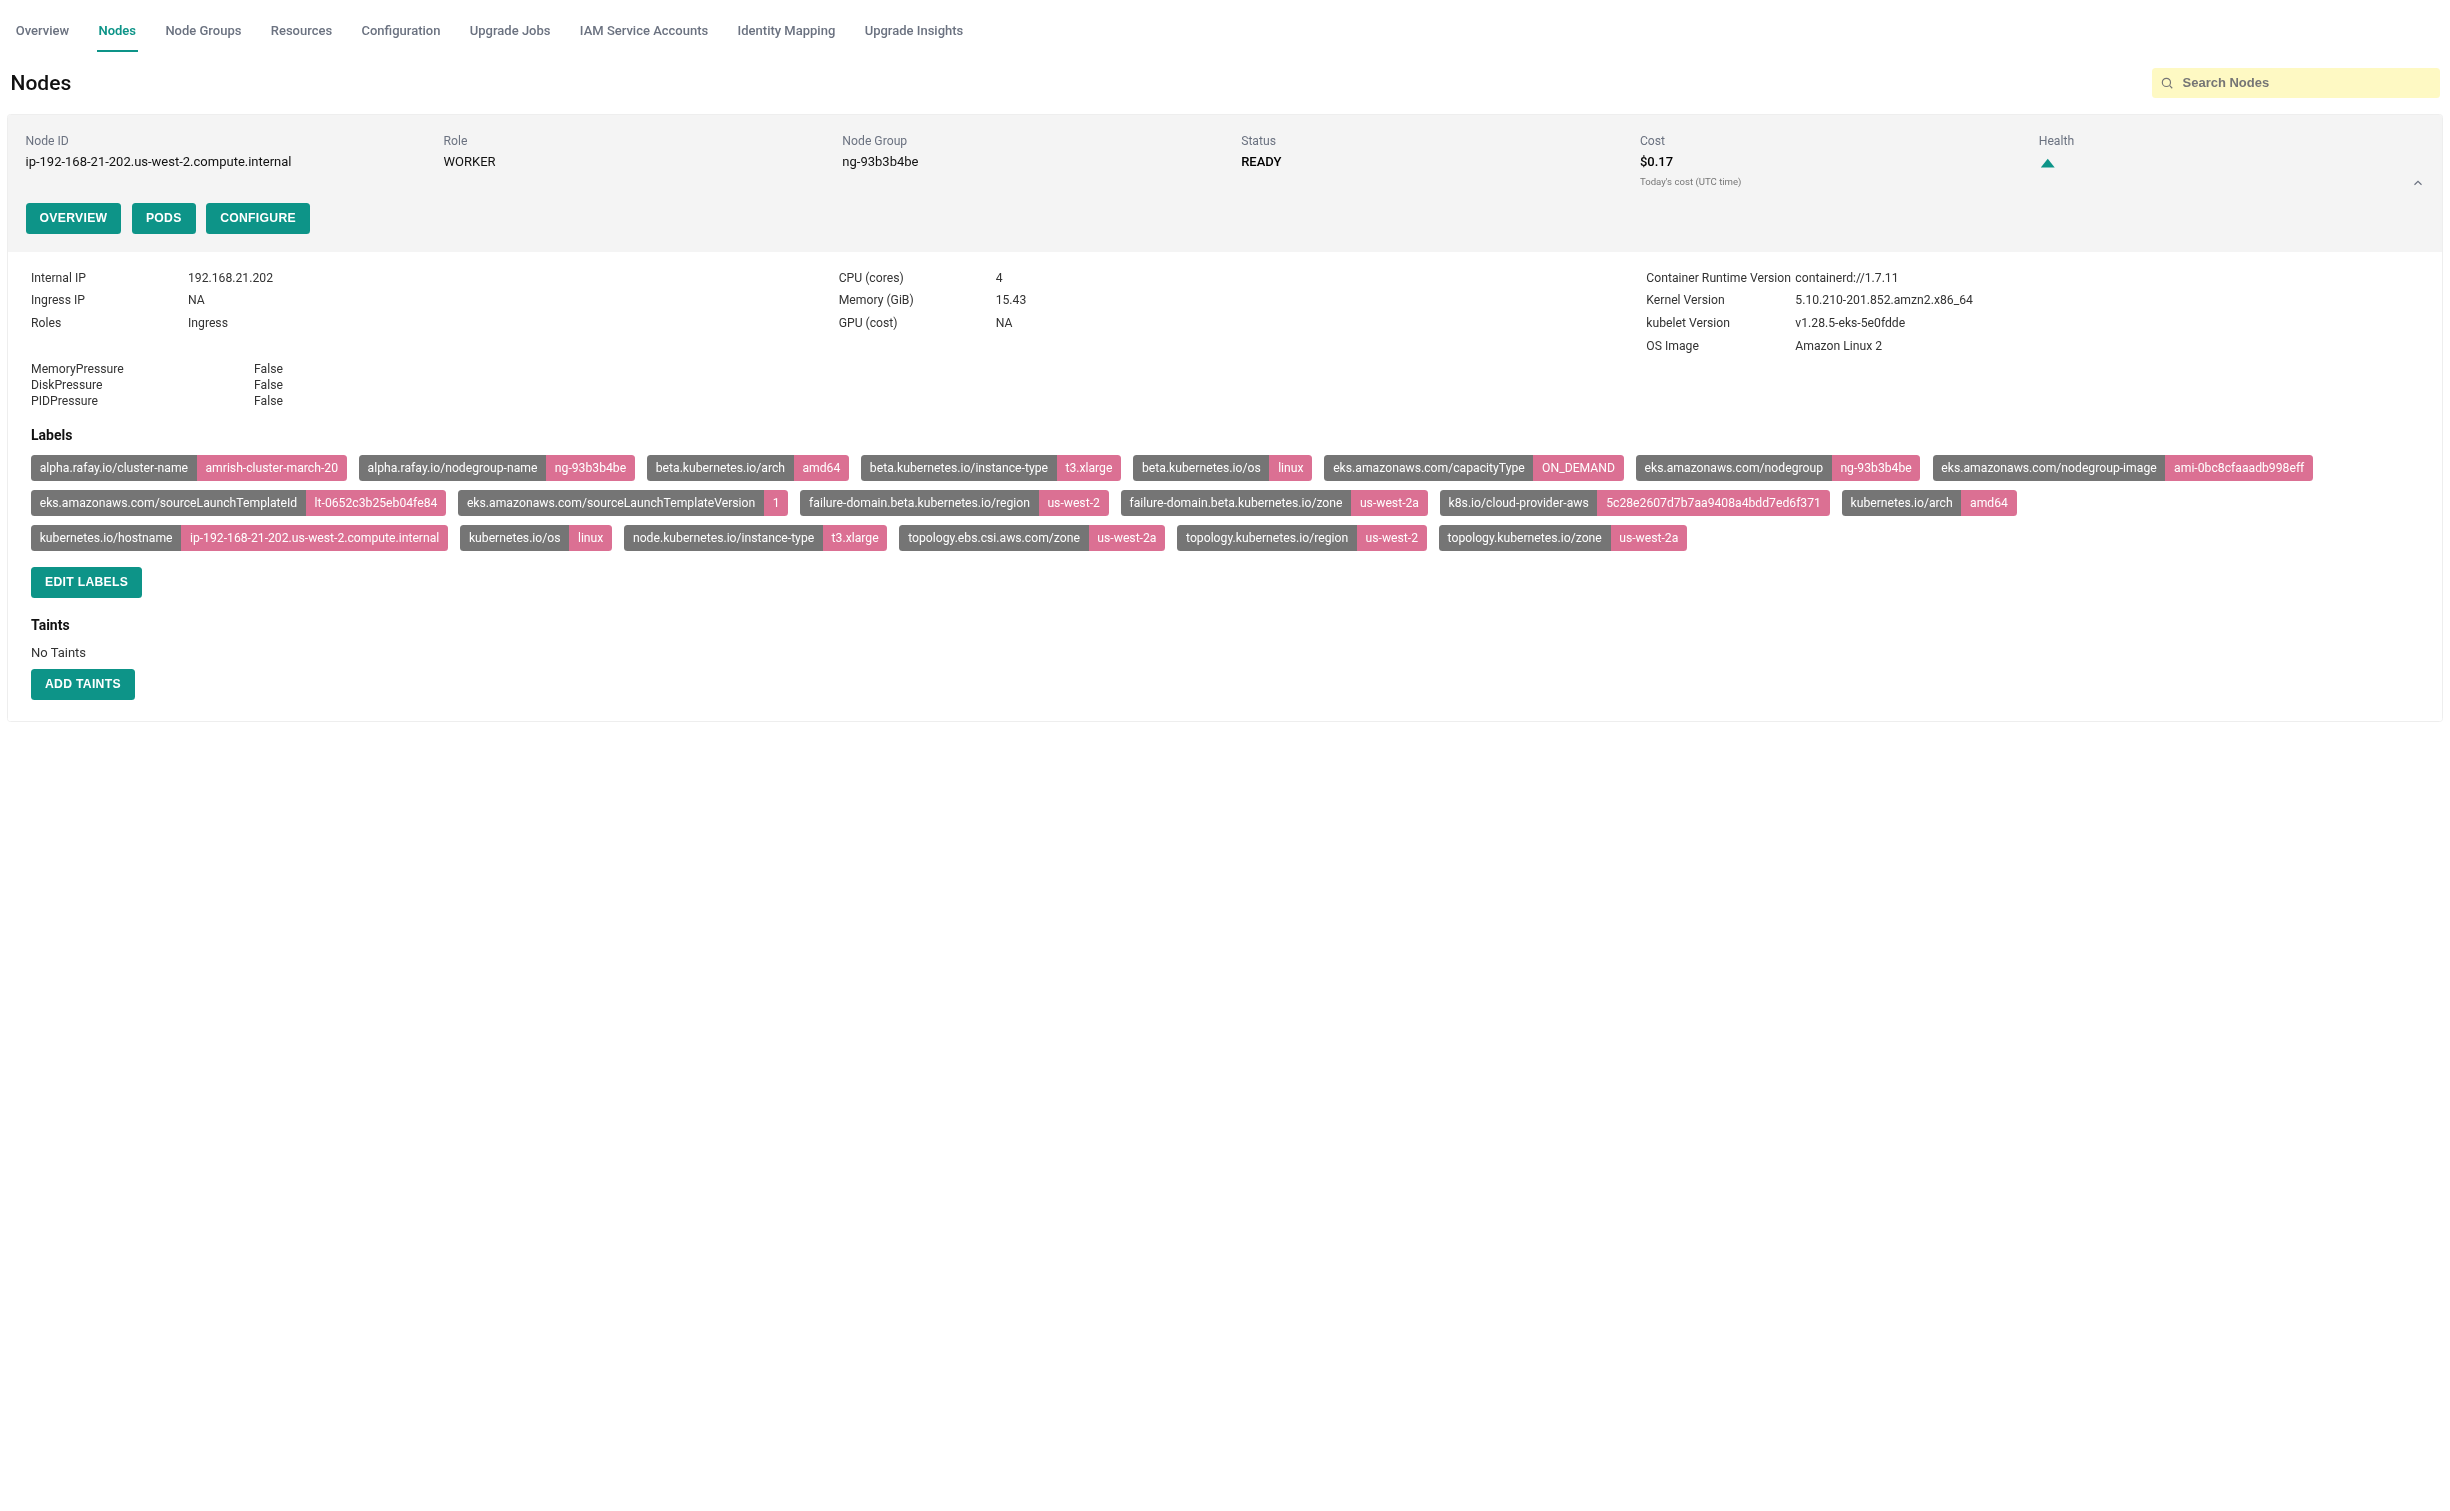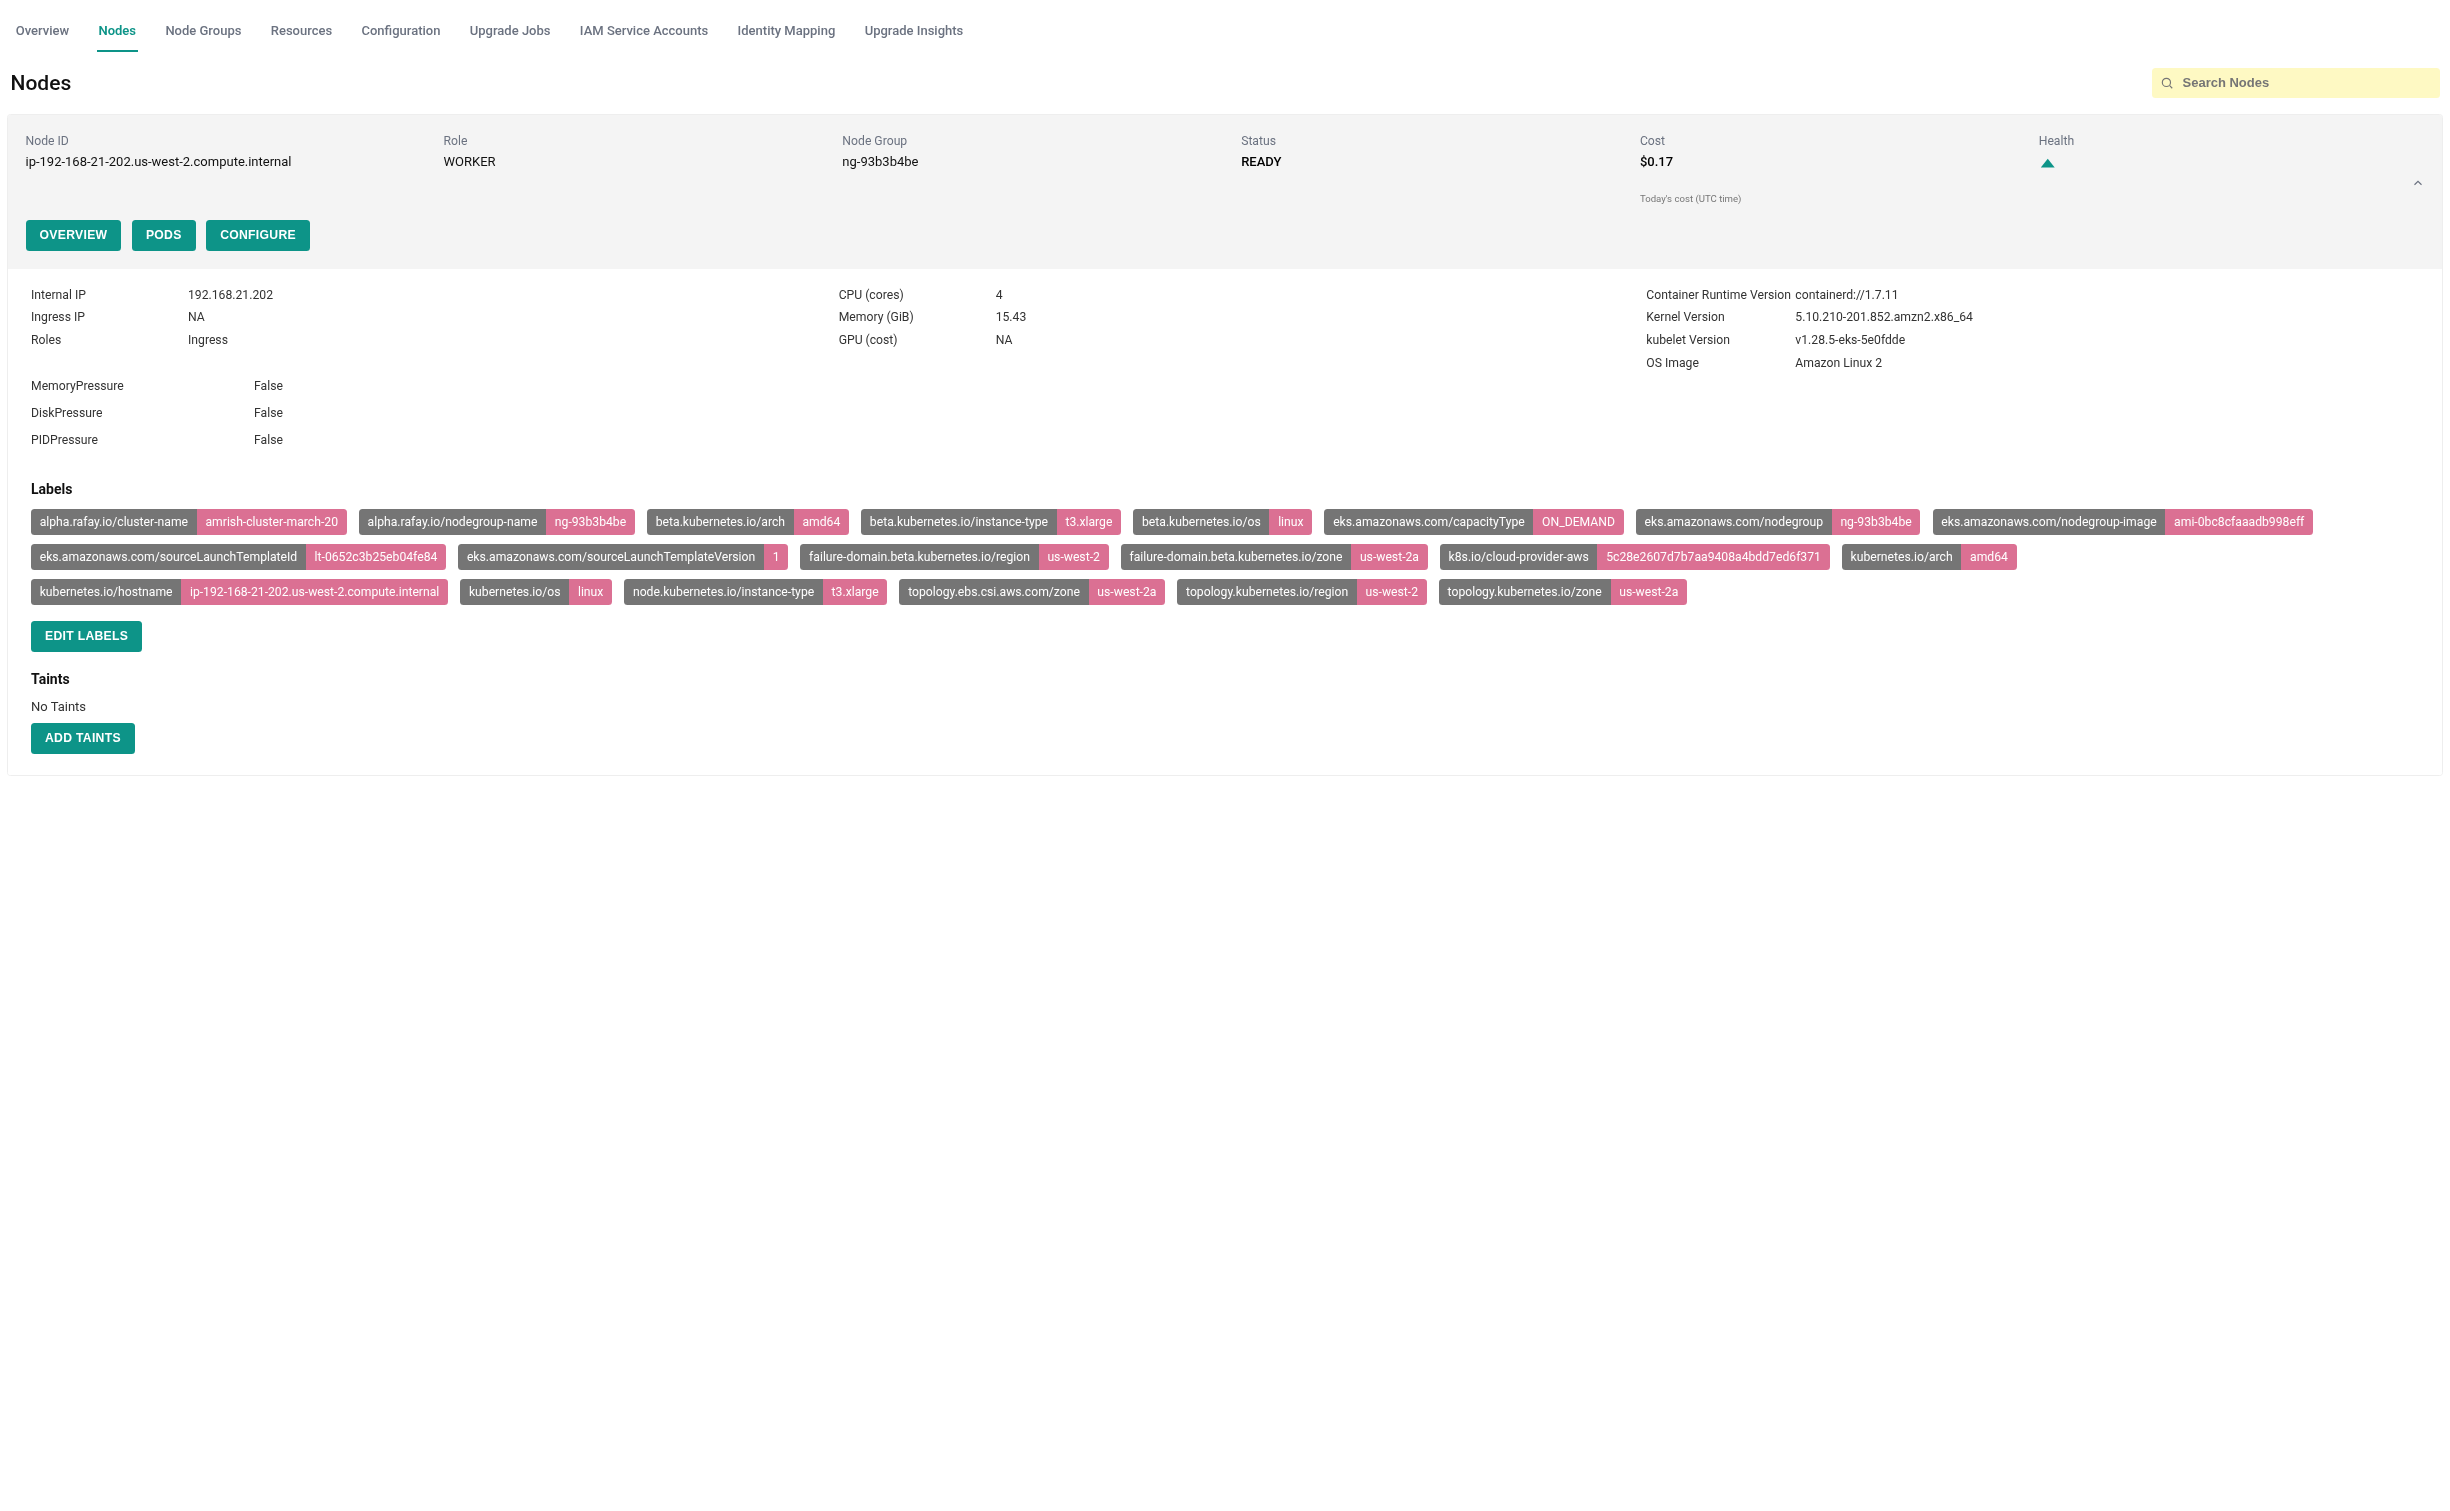--- a/index.html
+++ b/index.html
@@ -114,21 +114,21 @@
       font-weight: 400;
       line-height: 1.45;
     }
     .sum-value.teal {
       color: #000000;
       font-weight: 500;
     }
     .sum-sub {
       font-size: 9.6px;
       color: #777;
-      margin-top: 21px;
+      margin-top: 4px;
     }
     .health-indicator {
       display: inline-block;
       margin-top: 2.6px;
     }
     .health-indicator svg {
       width: 17.5px;
       height: 12.2px;
     }
     .btn-row {
@@ -169,22 +169,22 @@
       font-size: 12.2px;
       color: #333;
     }
     .dvalue {
       font-size: 12.2px;
       color: #333;
     }
     .pressure-grid {
       display: grid;
       grid-template-columns: 223px 1fr;
-      row-gap: 13px;
-      margin-bottom: 34px;
+      row-gap: 2px;
+      margin-bottom: 19px;
     }
     .section-heading {
       font-size: 14px;
       font-weight: 700;
       color: #111;
       margin-bottom: 12.2px;
     }
     .chips {
       display: flex;
       flex-wrap: wrap;

